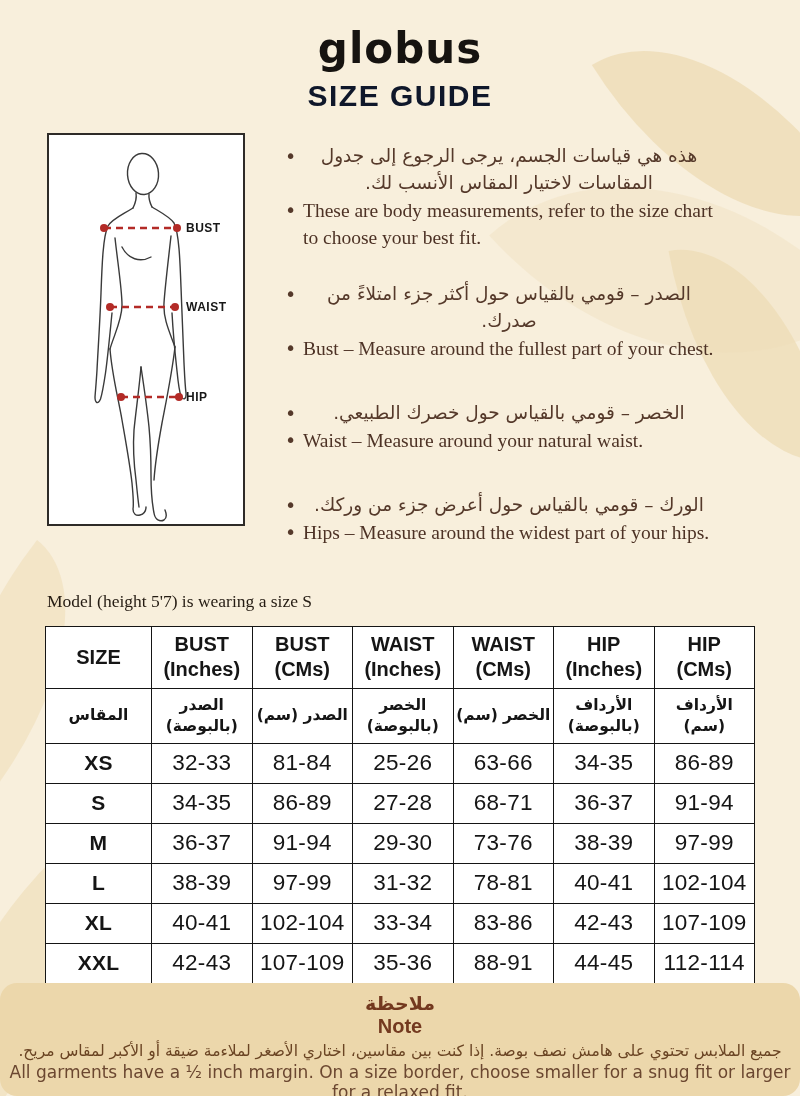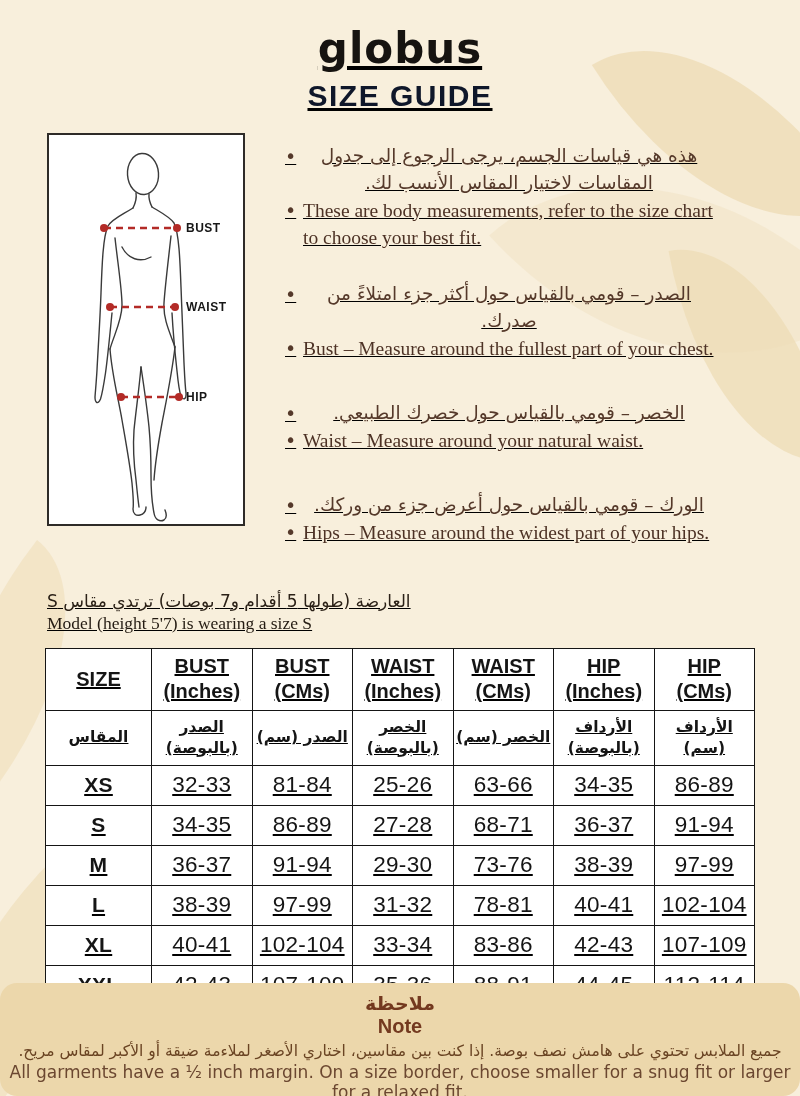--- a/index.html
+++ b/index.html
@@ -1,21 +1,20 @@
 <!DOCTYPE html>
 <html><head>
 <meta charset="utf-8">
 <style>
   * { margin:0; padding:0; box-sizing:border-box; }
   body { width:800px; height:1096px; }
   .page {
     position:relative; width:800px; height:1096px;
     background:#f8efdc; overflow:hidden;
     font-family:"DejaVu Sans", sans-serif;
-    text-decoration:underline;
   }
   
   .leaf { position:absolute; background:#eedcb6; border-radius:0 100% 0 100%; z-index:0; }
   .leaf-1 { left:648px; top:6px;  width:150px; height:255px; transform:rotate(-32deg); opacity:.8; }
   .leaf-2 { left:688px; top:238px; width:128px; height:235px; transform:rotate(-10deg); opacity:.75; }
   .leaf-3 { left:560px; top:120px; width:230px; height:300px; transform:rotate(-42deg); opacity:.35; }
   .leaf-4 { left:-48px; top:552px; width:120px; height:235px; transform:rotate(38deg); opacity:.55; }
   .leaf-5 { left:-55px; top:868px; width:140px; height:250px; transform:rotate(46deg); opacity:.6; }
 
   .layer { position:relative; z-index:1; }
@@ -155,21 +154,20 @@
         </div>
         <div class="bullet">
           <span class="dot">•</span>
           <span class="txt txt-en">Hips – Measure around the widest part of your hips.</span>
         </div>
       </div>
     </div>
   </div>
 
   <div class="model layer">
-    <div class="model-ar">العارضة (طولها 5 أقدام و7 بوصات) ترتدي مقاس S</div>
     <div class="model-en">Model (height 5'7) is wearing a size S</div>
   </div>
 
   <table class="size-table layer">
     <colgroup>
       <col style="width:106px">
       <col span="6">
     </colgroup>
     <tbody>
       <tr class="head-en">

